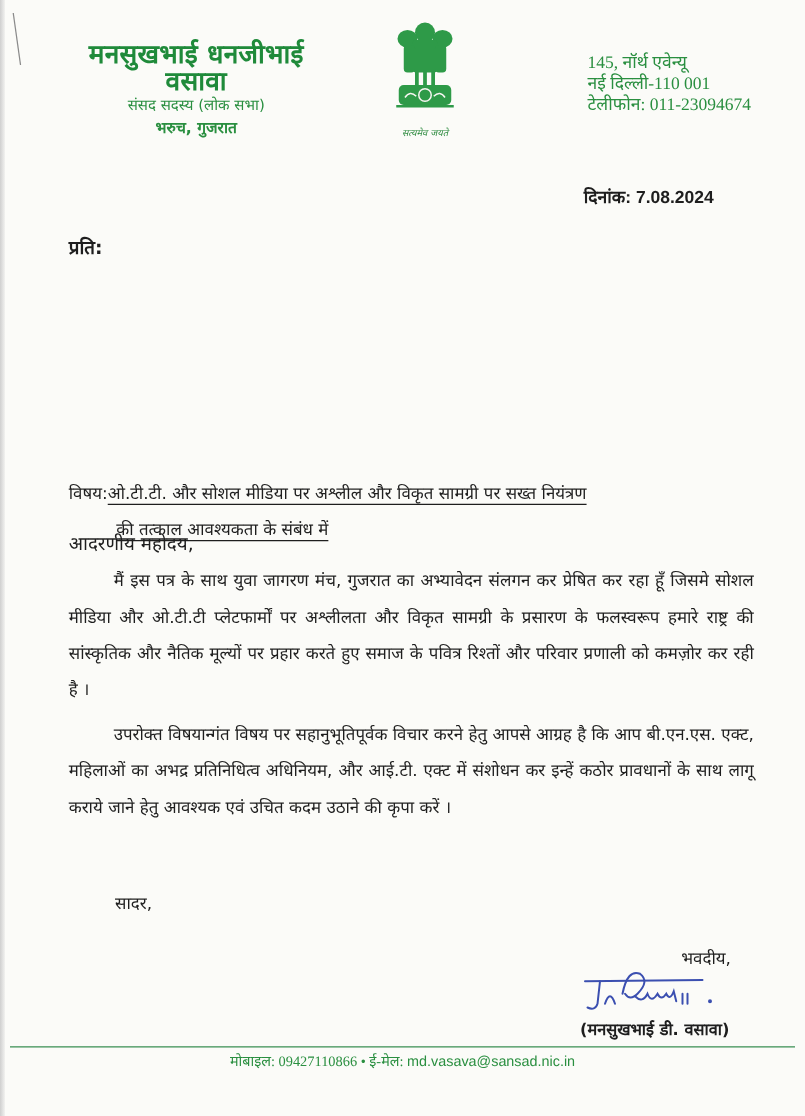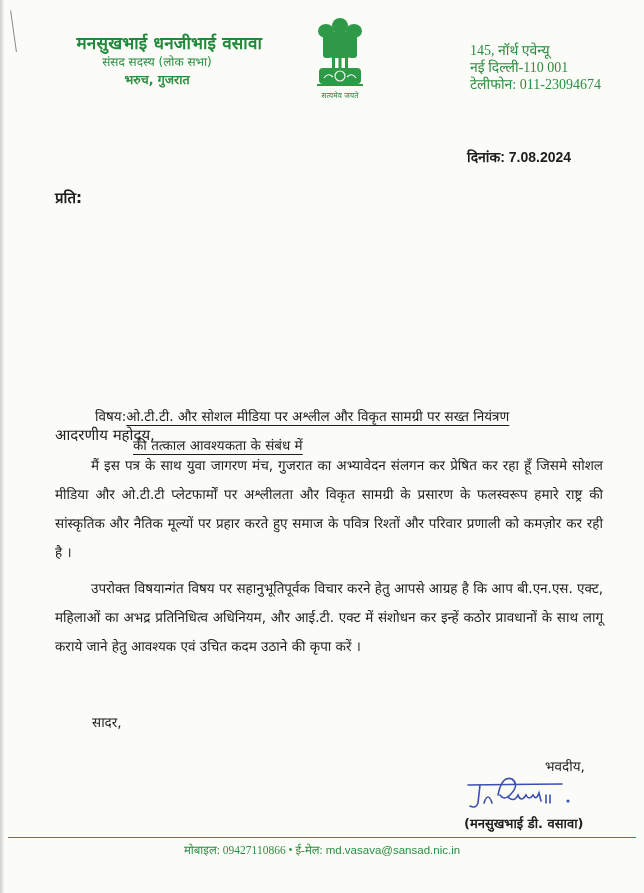--- a/index.html
+++ b/index.html
@@ -17,43 +17,43 @@
     }
     .staple-mark {
       position: absolute; left: 13px; top: 10px; width: 3px; height: 42px;
       border-left: 1.5px solid #8a8a8a; transform: rotate(-8deg);
     }
     
     .lh-left {
       position: absolute; left: 52px; top: 32px; width: 210px; text-align: center;
       color: #1f8a3a;
     }
-    .lh-name { font-size: 17px; font-weight: bold; letter-spacing: 0.2px; line-height: 22px; text-align: right; }
+    .lh-name { font-size: 21px; font-weight: bold; letter-spacing: 0.2px; line-height: 22px; }
     .lh-role { font-size: 12px; line-height: 17px; color: #2a8f40; }
     .lh-place { font-size: 12.5px; font-weight: bold; line-height: 17px; color: #2a8f40; }
     .emblem {
       position: absolute; left: 312px; top: 16px; width: 56px; height: 90px; text-align: center;
     }
     .emblem svg { display: block; margin: 0 auto; }
-    .emblem-motto { font-size: 7.5px; color: #2c8a3e; line-height: 10px; margin-top: 1px; }
+    .emblem-motto { font-size: 7.5px; color: #2c8a3e; line-height: 10px; margin-top: 12px; font-style: italic; }
     .lh-right {
       position: absolute; left: 470px; top: 42px; color: #2a8f40;
       font-family: Liberation Serif, serif; font-size: 14px; line-height: 17px;
     }
     
     .date {
       position: absolute; left: 467px; top: 147px; font-size: 14px; font-weight: bold;
       font-family: "Liberation Sans", sans-serif;
     }
     .to-label { position: absolute; left: 55px; top: 187px; font-size: 15px; font-weight: bold; }
     .addressee {
       position: absolute; left: 93px; top: 225px; font-size: 13.5px; font-weight: bold; line-height: 29px;
     }
     .subject {
-      position: absolute; left: 55px; top: 402px; width: 540px; font-size: 13.5px; line-height: 29px; margin-left: 40px;
+      position: absolute; left: 55px; top: 381px; width: 540px; font-size: 13.5px; line-height: 29px;
     }
     .subject .sub-label { font-weight: normal; }
     .subject .sub-text { text-decoration: underline; text-underline-offset: 4px; }
     .subject .line2 { padding-left: 38px; display: block; }
     .salutation { position: absolute; left: 55px; top: 424px; font-size: 15px; }
     .para {
       position: absolute; left: 55px; width: 548px; font-size: 13.5px; line-height: 29px;
       text-align: justify; text-align-last: left;
     }
     .para .indent { display: inline-block; width: 36px; }

